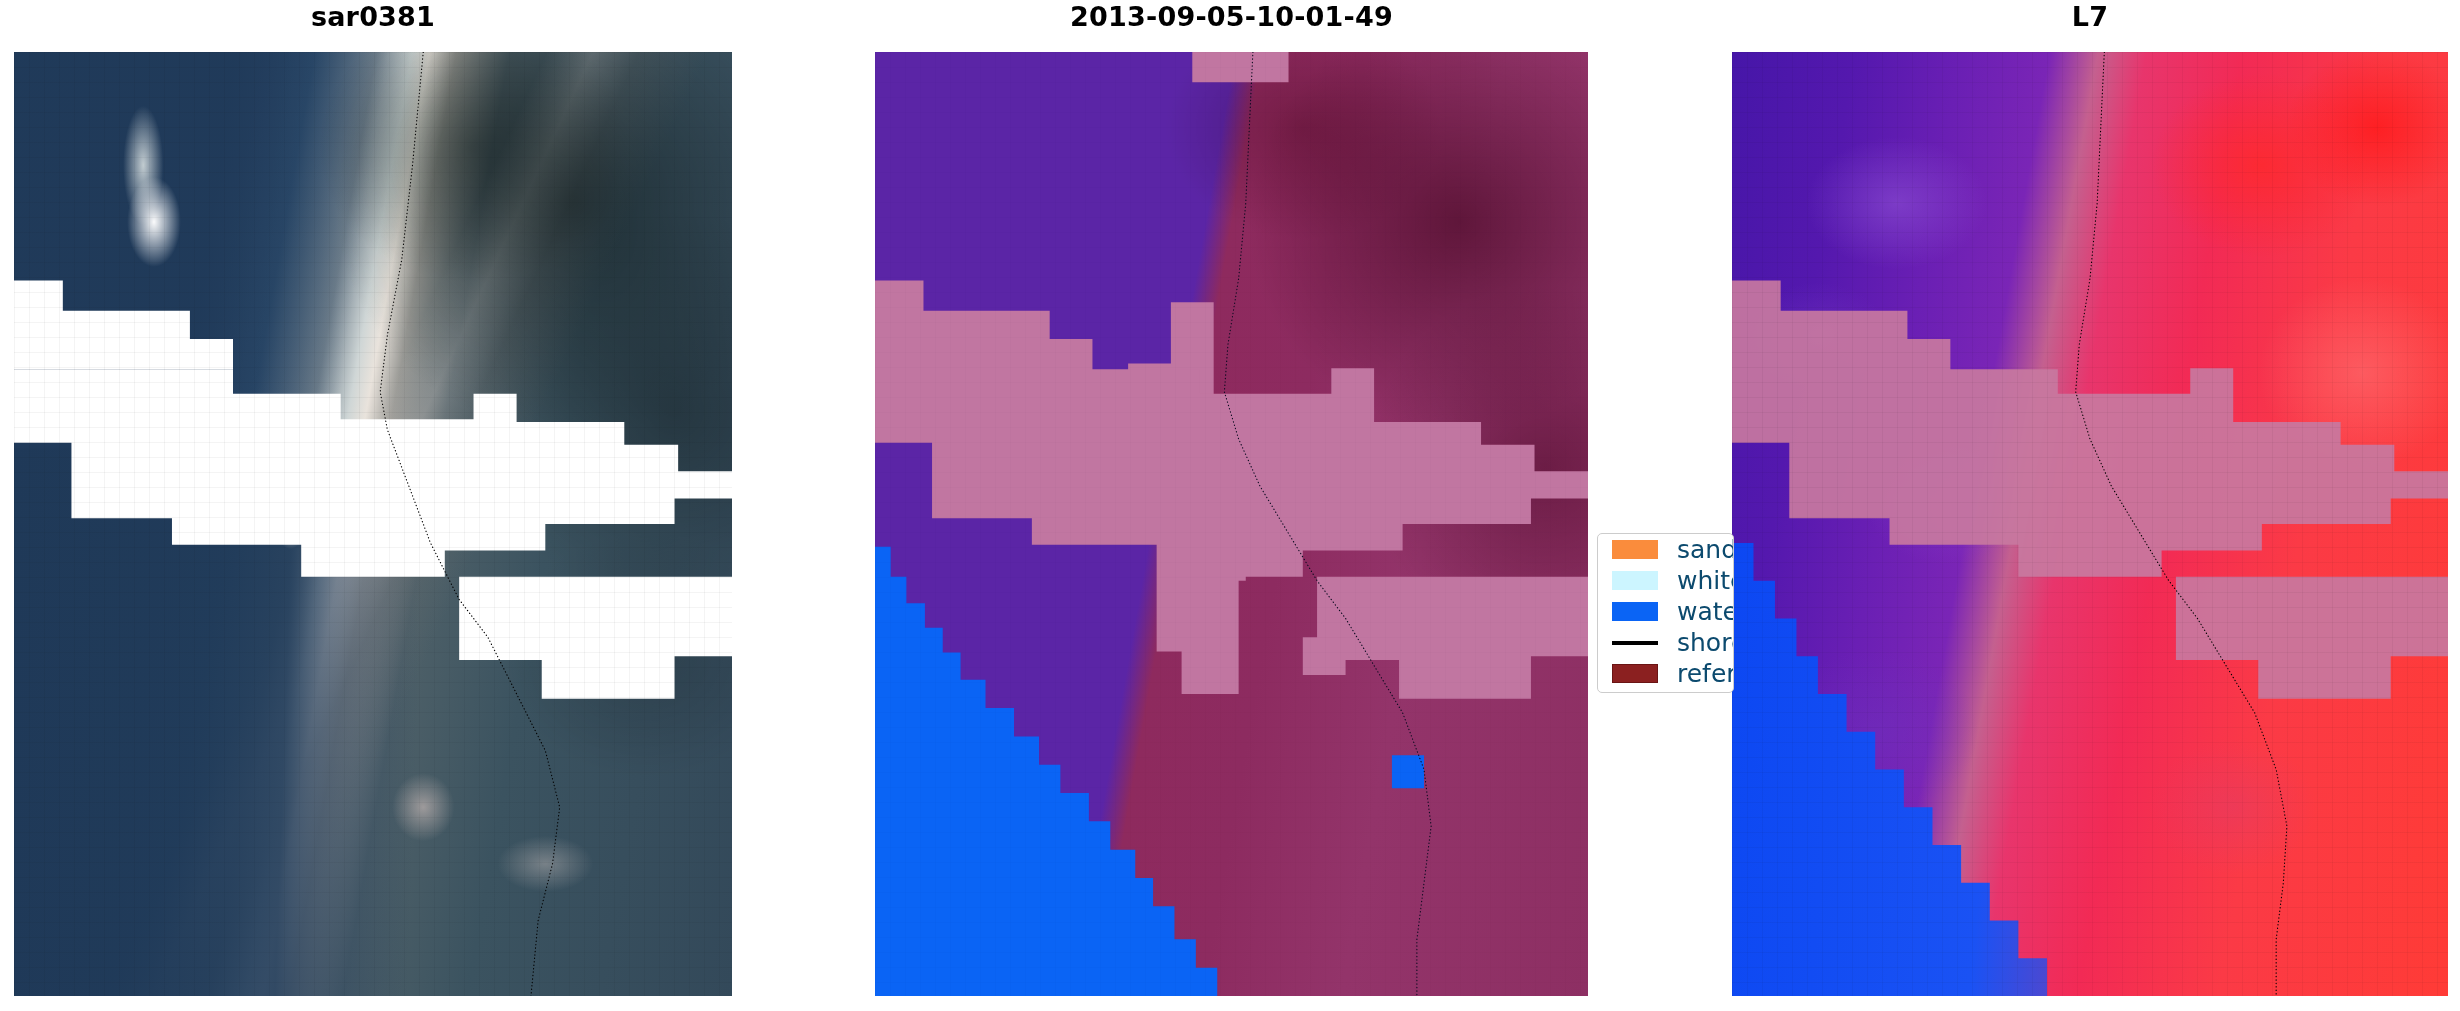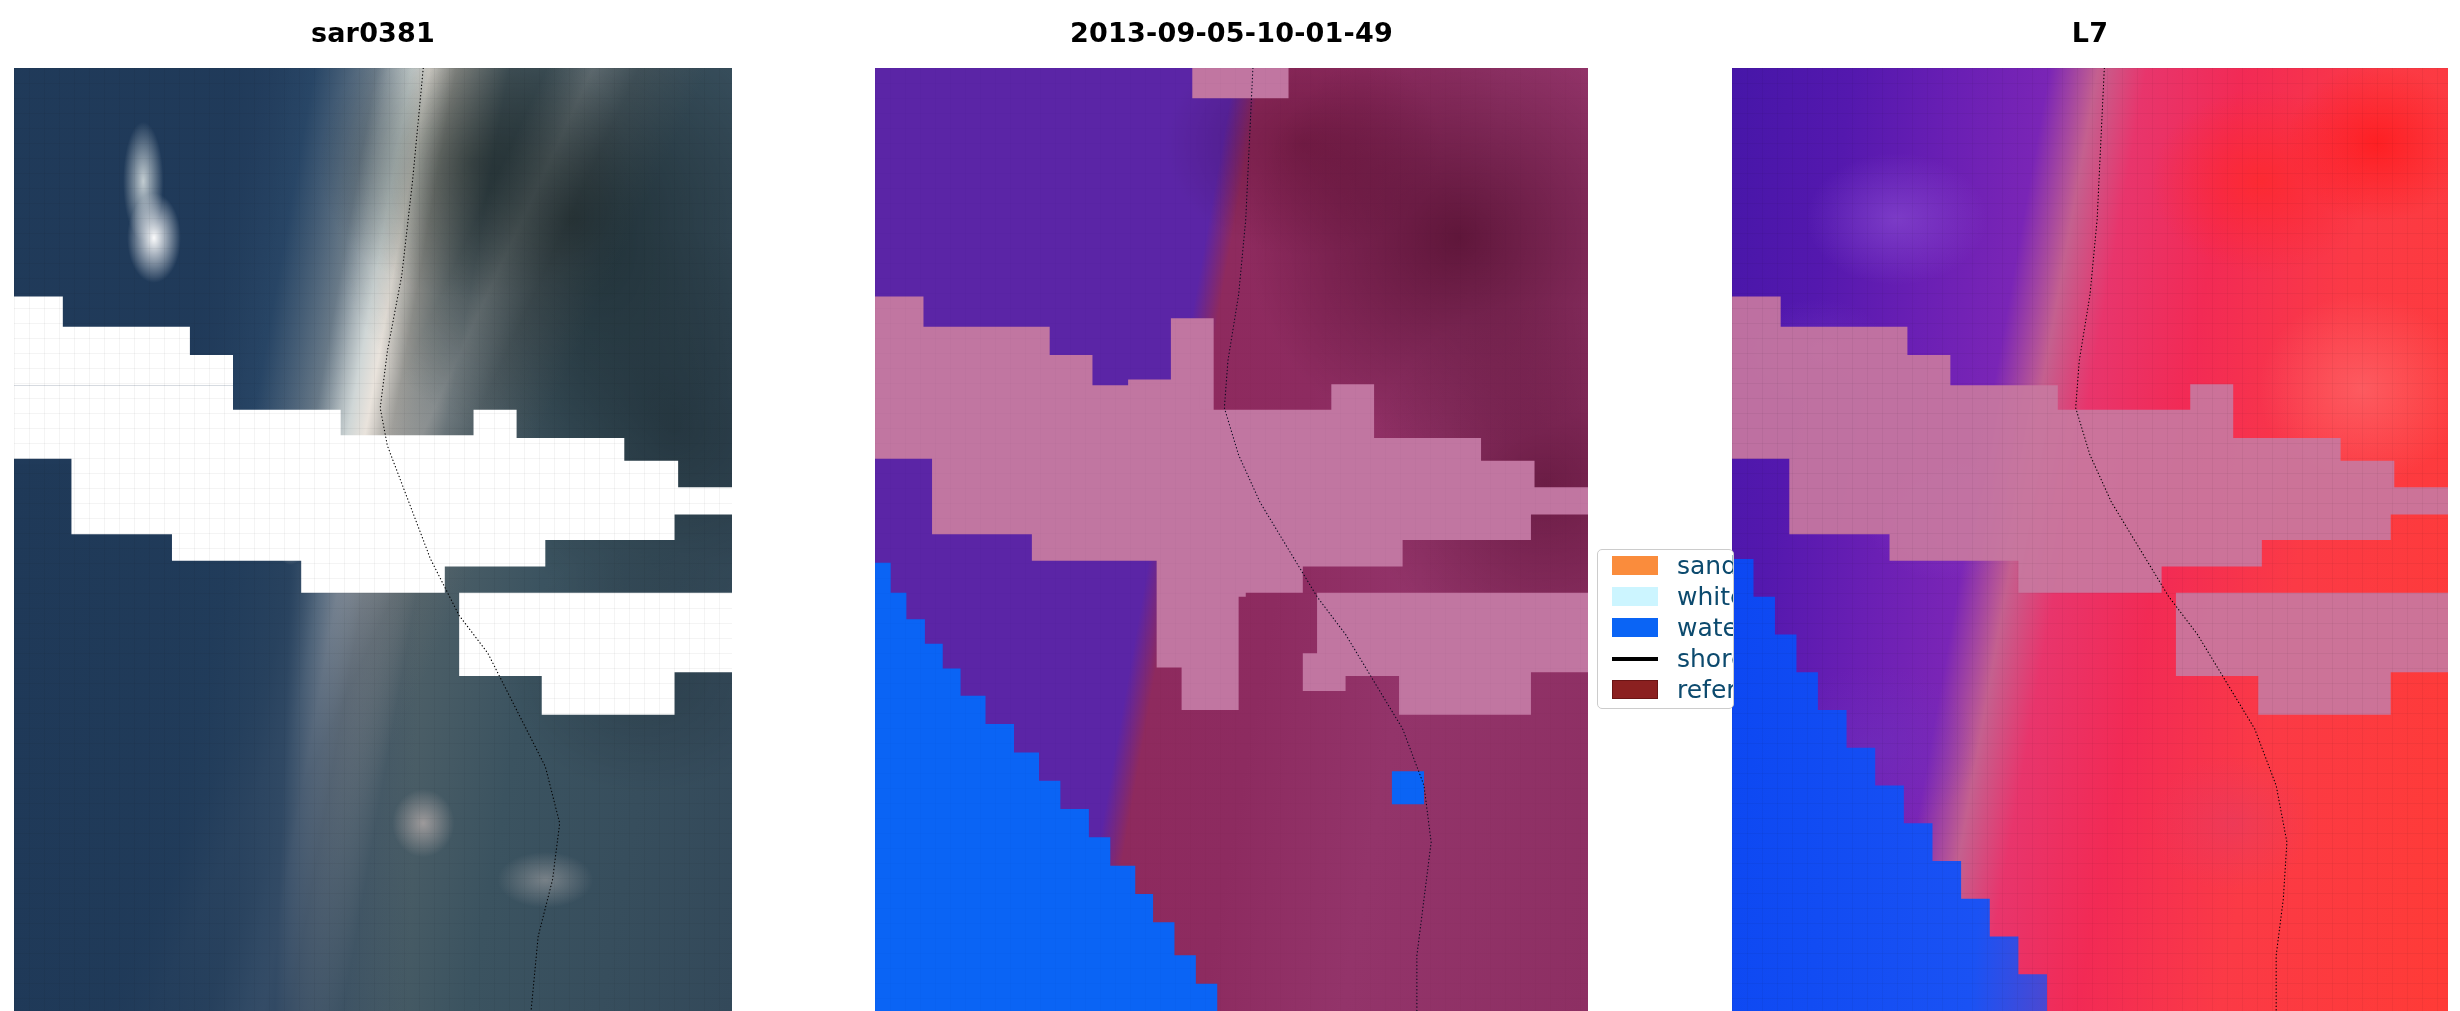--- a/index.html
+++ b/index.html
@@ -1,19 +1,19 @@
 <!DOCTYPE html>
 <html><head>
 <meta charset="utf-8">
 <style>
   html,body{margin:0;padding:0;background:#ffffff;}
   body{width:2460px;height:1011px;position:relative;overflow:hidden;
        font-family:"DejaVu Sans","Liberation Sans",sans-serif;}
 
-  .figure{position:absolute;inset:0;background:#ffffff;margin-top:16px;}
+  .figure{position:absolute;inset:0;background:#ffffff;}
 
   .panel{position:absolute;}
   .panel-title{
     position:absolute;left:0;right:0;top:0;
     text-align:center;font-weight:bold;font-size:27px;color:#000000;
     letter-spacing:0.2px;line-height:34px;
   }
   .panel-img{position:absolute;overflow:hidden;background:#ffffff;}
   .layer{position:absolute;inset:0;}
 

